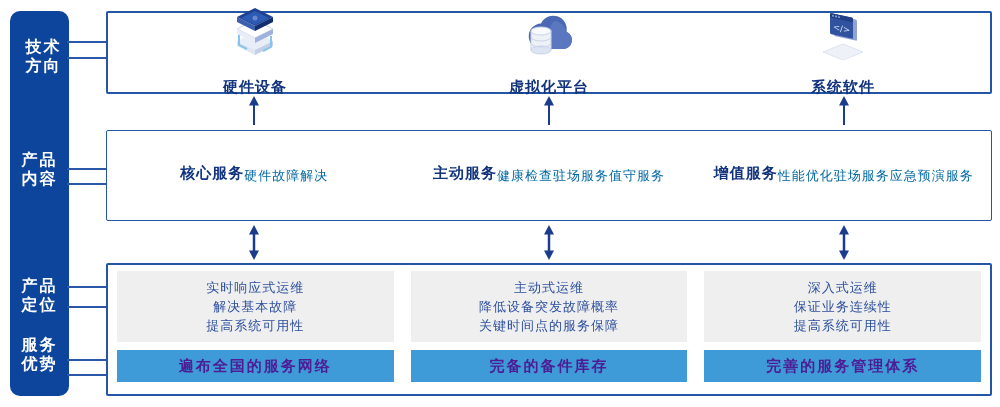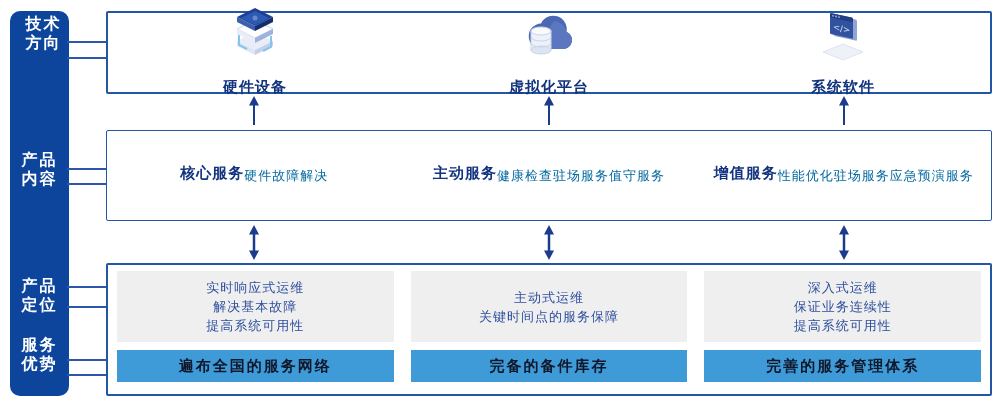--- a/index.html
+++ b/index.html
@@ -10,21 +10,21 @@
   }
   
   .sidebar {
     position:absolute; left:10px; top:11px; width:59px; height:385px;
     background:#0c459b; border-radius:10px;
   }
   .sidebar-label {
     position:absolute; left:0; width:100%; text-align:center;
     color:#ffffff; font-weight:bold; font-size:16px; line-height:19px; letter-spacing:2px;
   }
-  .sl-0 { top:3px;padding-left:8px; } .sl-1 { top:139px; } .sl-2 { top:265px; } .sl-3 { top:324px; }
+  .sl-0 { top:26px;padding-left:8px; } .sl-1 { top:139px; } .sl-2 { top:265px; } .sl-3 { top:324px; }
   
   .connector { position:absolute; left:67px; width:39px; height:2px; background:#2b57a8; }
   .c0 { top:41px; } .c1 { top:57px; } .c2 { top:168px; } .c3 { top:183px; }
   .c4 { top:286px; } .c5 { top:306px; } .c6 { top:359px; } .c7 { top:374px; }
   
   .box { position:absolute; left:106px; width:886px; background:#ffffff; border:2px solid #2456a6; border-radius:2px; }
   .box-top    { top:11px;  height:83px;  display:flex; }
   .box-middle { top:130px; height:91px;  display:flex; border-width:1.5px; }
   .box-bottom { top:263px; height:133px; display:flex; gap:17px; padding:6px 9px 8px 9px; }
   
@@ -33,21 +33,21 @@
   .tech-label { font-size:15px; font-weight:bold; color:#12337e; letter-spacing:1px; margin-top:18px; }
   
   .svc-col { flex:1; display:flex; flex-direction:row; align-items:center; justify-content:center; }
   .svc-heading { font-size:15px; font-weight:bold; color:#12337e; letter-spacing:1px; margin-bottom:4px; }
   .svc-item { font-size:13px; color:#0369a1; line-height:19px; letter-spacing:1px; text-align:center; }
   
   .pos-col { flex:1; display:flex; flex-direction:column; }
   .pos-panel { background:#efefef; height:71px; display:flex; flex-direction:column; align-items:center; justify-content:center; }
   .pos-line { font-size:13px; color:#2e4f9e; line-height:19px; letter-spacing:1px; text-align:center; }
   .adv-bar {
-    margin-top:8px; height:32px; background:#3f9bd8; color:#0f172a;
+    margin-top:8px; height:32px; background:#3f9bd8; color:#4c1d95;
     font-weight:bold; font-size:15px; letter-spacing:2px;
     display:flex; align-items:center; justify-content:center;
   }
   
   .arrow { position:absolute; }
   .up-1 { left:246px; top:96px; } .up-2 { left:541px; top:96px; } .up-3 { left:836px; top:96px; }
   .db-1 { left:246px; top:225px; } .db-2 { left:541px; top:225px; } .db-3 { left:836px; top:225px; }
 </style>
 </head>
 <body>
@@ -191,20 +191,21 @@
       <div class="pos-panel">
         <div class="pos-line">实时响应式运维</div>
         <div class="pos-line">解决基本故障</div>
         <div class="pos-line">提高系统可用性</div>
       </div>
       <div class="adv-bar">遍布全国的服务网络</div>
     </div>
     <div class="pos-col">
       <div class="pos-panel">
         <div class="pos-line">主动式运维</div>
+        <div class="pos-line">降低设备突发故障概率</div>
         <div class="pos-line">关键时间点的服务保障</div>
       </div>
       <div class="adv-bar">完备的备件库存</div>
     </div>
     <div class="pos-col">
       <div class="pos-panel">
         <div class="pos-line">深入式运维</div>
         <div class="pos-line">保证业务连续性</div>
         <div class="pos-line">提高系统可用性</div>
       </div>

